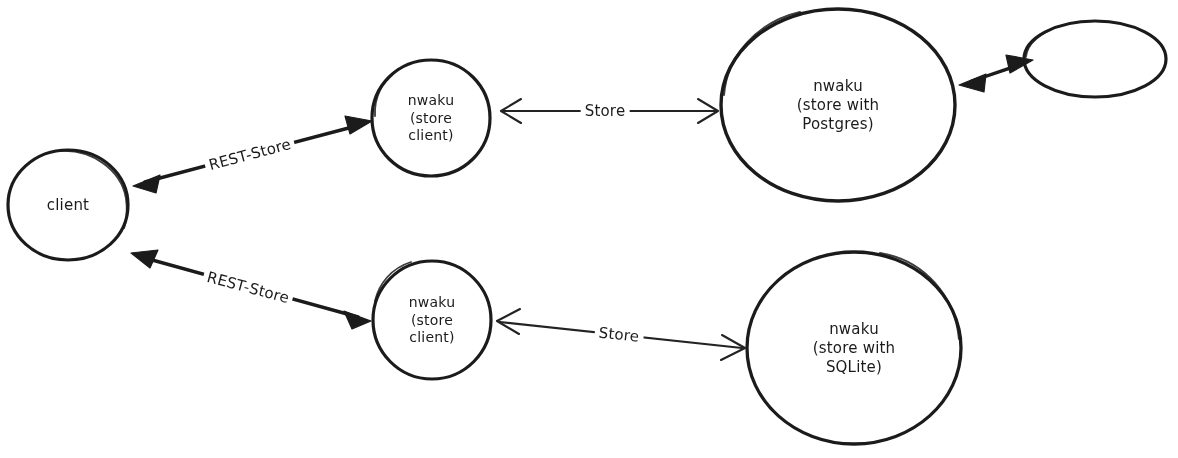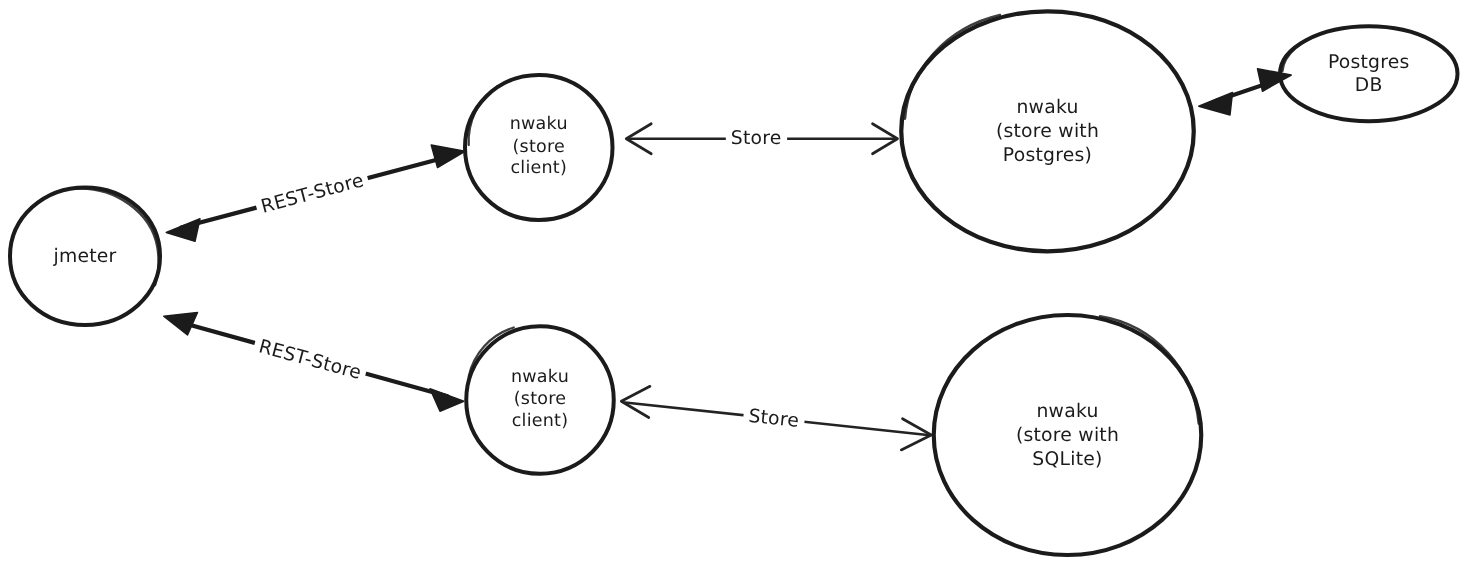--- a/index.html
+++ b/index.html
@@ -187,32 +187,30 @@
     </g>
 
     <g>
       <path class="edge-line" d="M 500 322 L 742 348"></path>
       <path class="arrow-head-open" d="M 520 309 L 497 321 L 519 334"></path>
       <path class="arrow-head-open" d="M 722 335 L 745 348 L 721 360"></path>
     </g>
 
   </svg>
 
-  <div class="node-label" style="left:68px;  top:205px;">jmeter</div>
+  <div class="node-label" style="left:68px;  top:205px;">client</div>
 
   <div class="node-label small" style="left:431px; top:118px;">nwaku
 (store
 client)</div>
 
   <div class="node-label" style="left:838px; top:105px;">nwaku
 (store with
 Postgres)</div>
 
-  <div class="node-label" style="left:1095px; top:59px;">Postgres
-DB</div>
 
   <div class="node-label small" style="left:432px; top:320px;">nwaku
 (store
 client)</div>
 
   <div class="node-label" style="left:854px; top:348px;">nwaku
 (store with
 SQLite)</div>
 
   <div class="edge-label rotated-up" style="left:250px; top:155px;">REST-Store</div>

